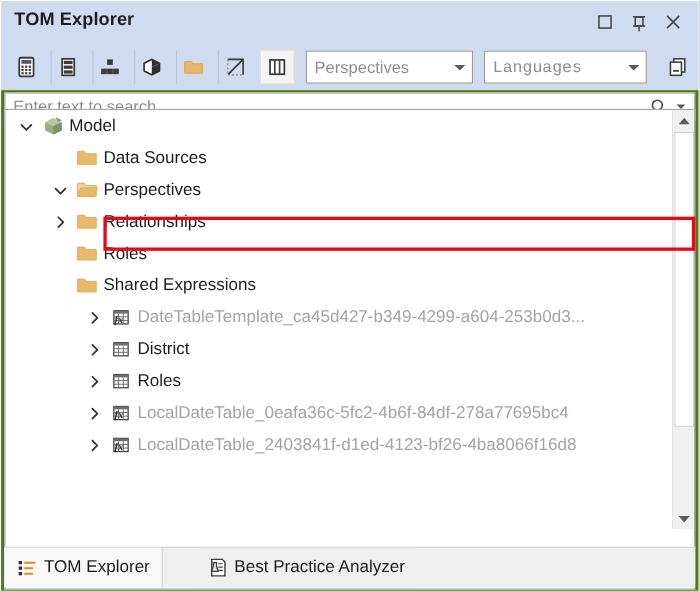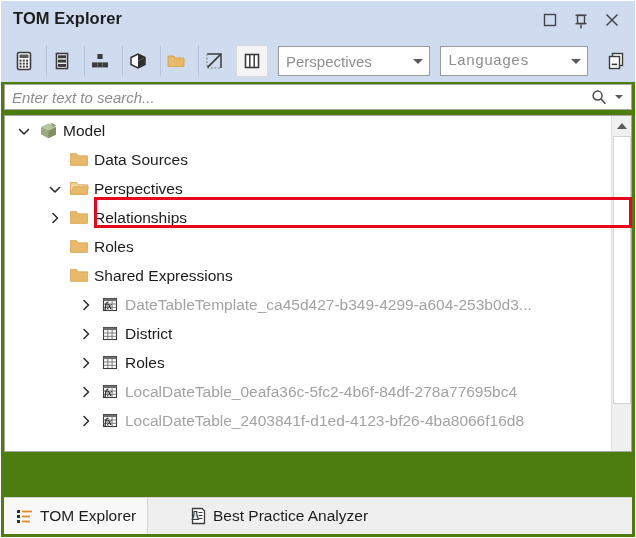--- a/index.html
+++ b/index.html
@@ -127,21 +127,20 @@
     align-items: center;
     cursor: text;
   }
   .search-text {
     flex: 1;
     padding-left: 7px;
     font-size: 15px;
     color: #8d8d8d;
     white-space: nowrap;
     overflow: hidden;
-    font-style: italic;
   }
   .search-icon-wrap {
     width: 24px;
     display: flex;
     align-items: center;
     justify-content: center;
   }
   .search-caret {
     width: 16px;
     display: flex;
@@ -154,23 +153,23 @@
     width: 0; height: 0;
     border-left: 4px solid transparent;
     border-right: 4px solid transparent;
     border-top: 4px solid #5a5a5a;
   }
 
   
   .treepanel {
     position: absolute;
     left: 4px;
-    top: 115px;
+    top: 99px;
     width: 628px;
-    height: 337px;
+    height: 437px;
     box-sizing: border-box;
     background: #ffffff;
     border: 1px solid #a6a6a6;
     overflow: hidden;
   }
   .treeview {
     position: absolute;
     left: 0; top: 0;
     width: 608px;
     height: 381px;

